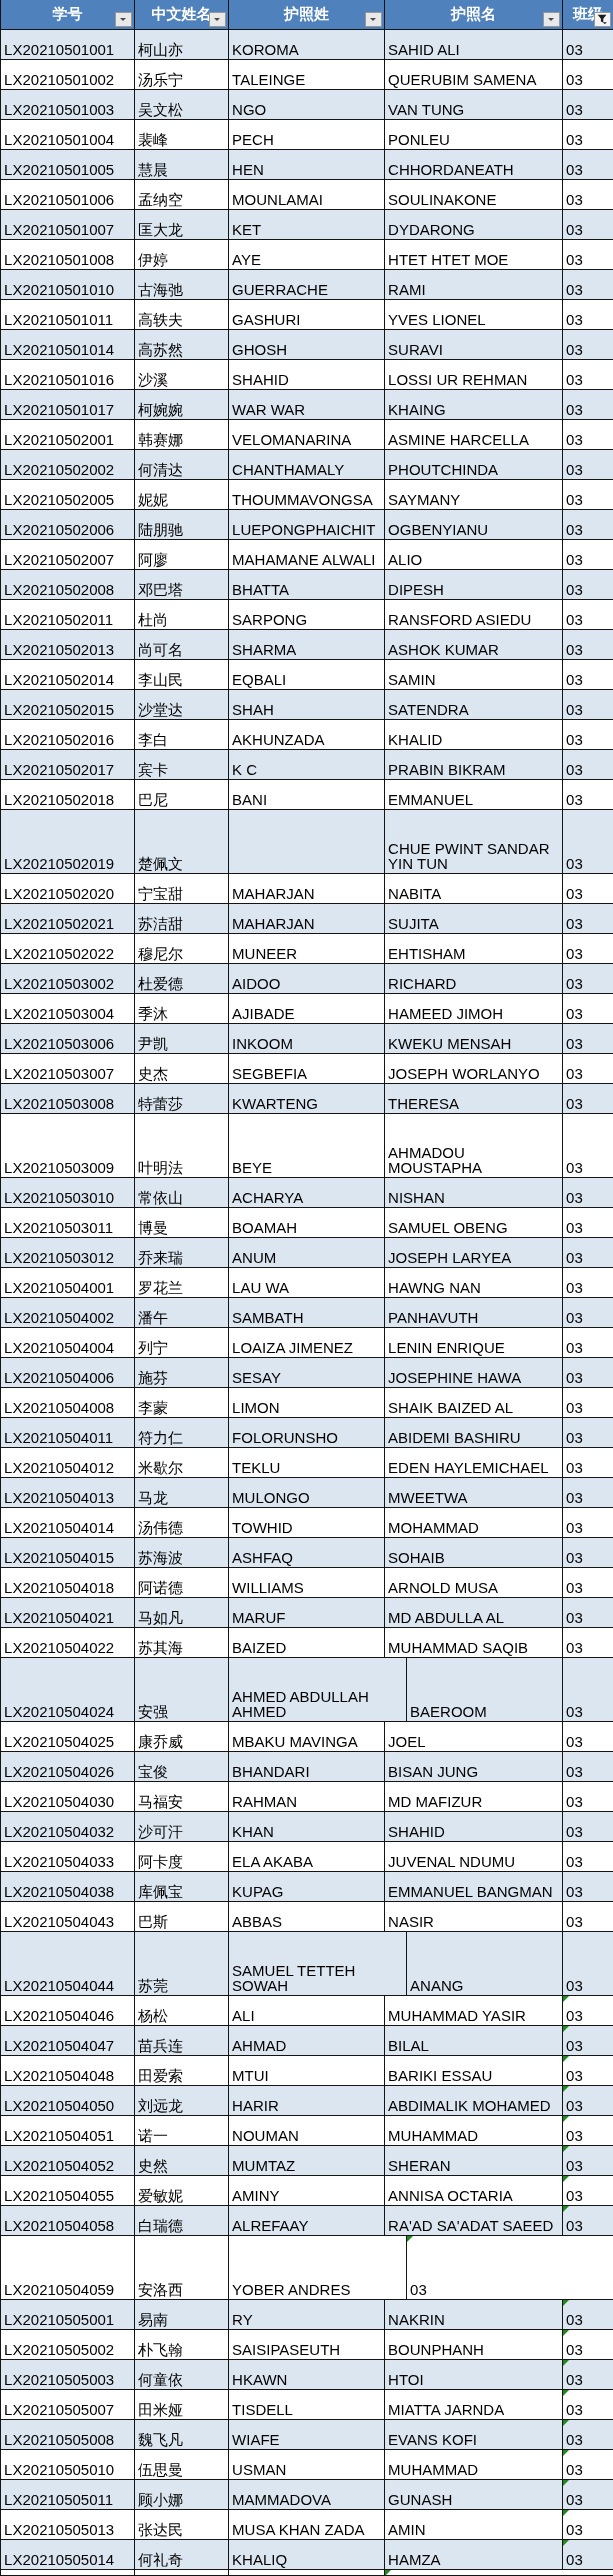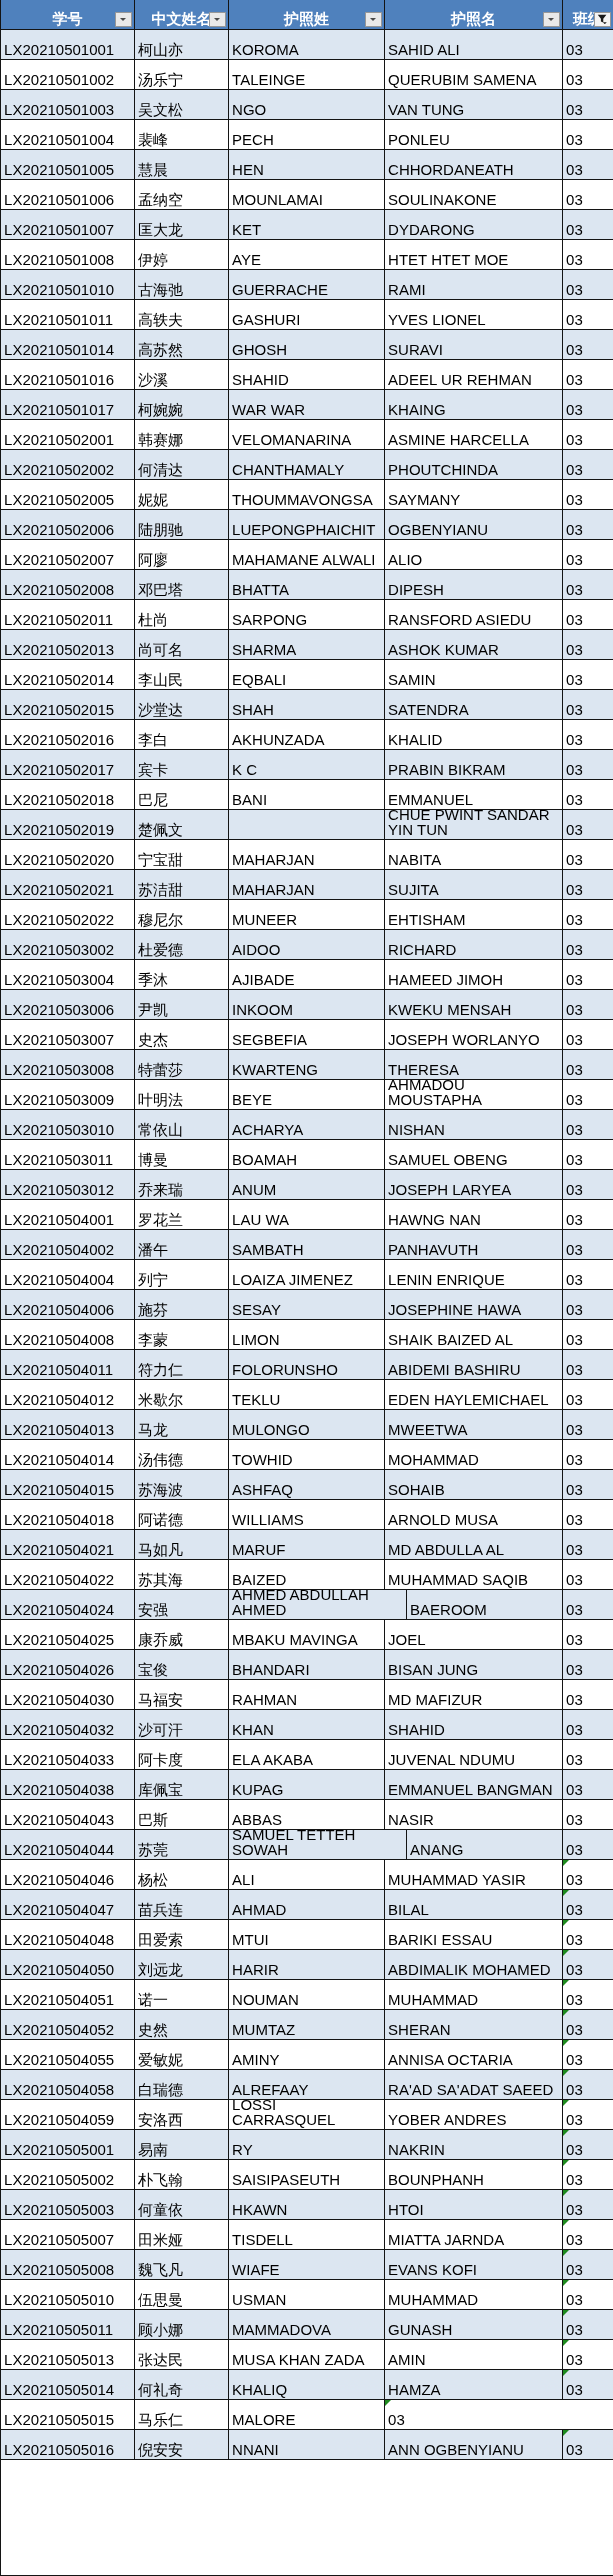--- a/index.html
+++ b/index.html
@@ -14,27 +14,27 @@
     background:#fff;
   }
   .hrow{display:flex;width:100%;}
   .hcell{
     position:relative;
     box-sizing:border-box;
     height:30px;
     background:#4F81BD;
     border-right:1.2px solid #141414;
     border-bottom:1.2px solid #141414;
-    display:flex;align-items:flex-end;justify-content:center;
+    display:flex;align-items:center;justify-content:center;
     color:#fff;font-weight:bold;font-size:15px;
     overflow:hidden;
   }
   .row{display:flex;width:100%;background:#FFFFFF;}
   .row.band{background:#DCE6F1;}
-  .row.tall .cell{height:30px;}
+  .row.tall .cell{height:64px;}
   .cell{
     position:relative;
     box-sizing:border-box;
     height:30px;
     border-right:1.2px solid #141414;
     border-bottom:1.2px solid #141414;
     display:flex;align-items:flex-end;
     padding:0 1.6px 2.4px 3.1px;
     font-size:15px;line-height:15px;color:#000;
     white-space:pre-line;
@@ -183,21 +183,21 @@
         <div class="cell c0">LX20210501014</div>
         <div class="cell c1">高苏然</div>
         <div class="cell c2">GHOSH</div>
         <div class="cell c3">SURAVI</div>
         <div class="cell c4">03</div>
       </div>
       <div class="row">
         <div class="cell c0">LX20210501016</div>
         <div class="cell c1">沙溪</div>
         <div class="cell c2">SHAHID</div>
-        <div class="cell c3">ADEEL UR REHMAN</div>
+        <div class="cell c3">LOSSI UR REHMAN</div>
         <div class="cell c4">03</div>
       </div>
       <div class="row band">
         <div class="cell c0">LX20210501017</div>
         <div class="cell c1">柯婉婉</div>
         <div class="cell c2">WAR WAR</div>
         <div class="cell c3">KHAING</div>
         <div class="cell c4">03</div>
       </div>
       <div class="row">
@@ -592,22 +592,20 @@
       <div class="row band">
         <div class="cell c0">LX20210504058</div>
         <div class="cell c1">白瑞德</div>
         <div class="cell c2">ALREFAAY</div>
         <div class="cell c3">RA'AD SA'ADAT SAEED</div>
         <div class="cell c4">03<span class="flag-corner"></span></div>
       </div>
       <div class="row tall">
         <div class="cell c0">LX20210504059</div>
         <div class="cell c1">安洛西</div>
-        <div class="cell c2">LOSSI
-CARRASQUEL</div>
         <div class="cell c3">YOBER ANDRES</div>
         <div class="cell c4">03<span class="flag-corner"></span></div>
       </div>
       <div class="row band">
         <div class="cell c0">LX20210505001</div>
         <div class="cell c1">易南</div>
         <div class="cell c2">RY</div>
         <div class="cell c3">NAKRIN</div>
         <div class="cell c4">03<span class="flag-corner"></span></div>
       </div>

